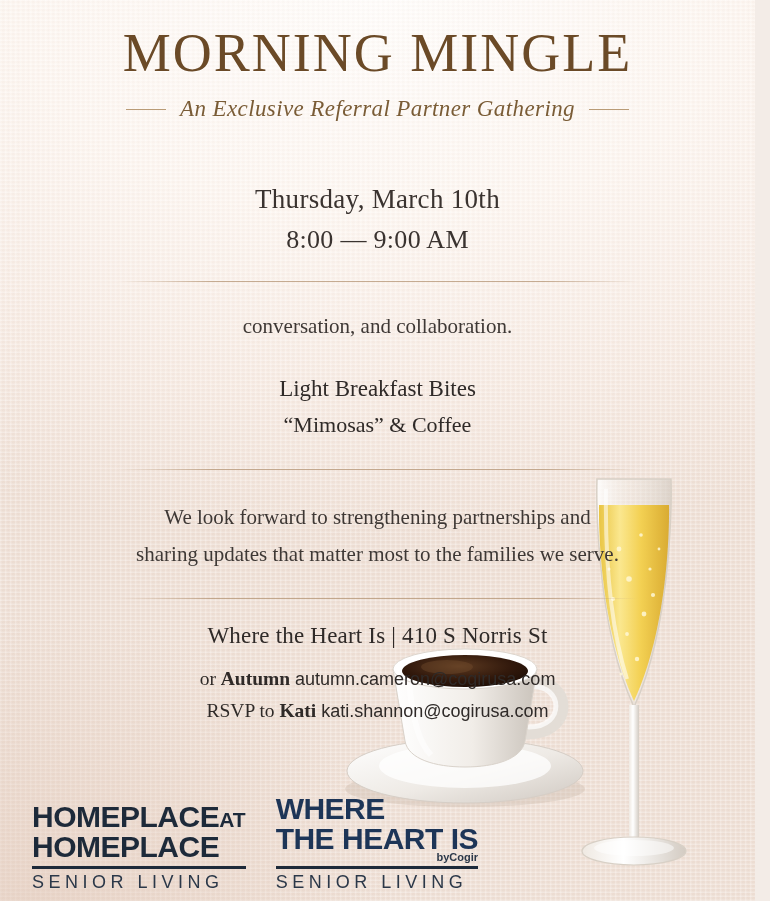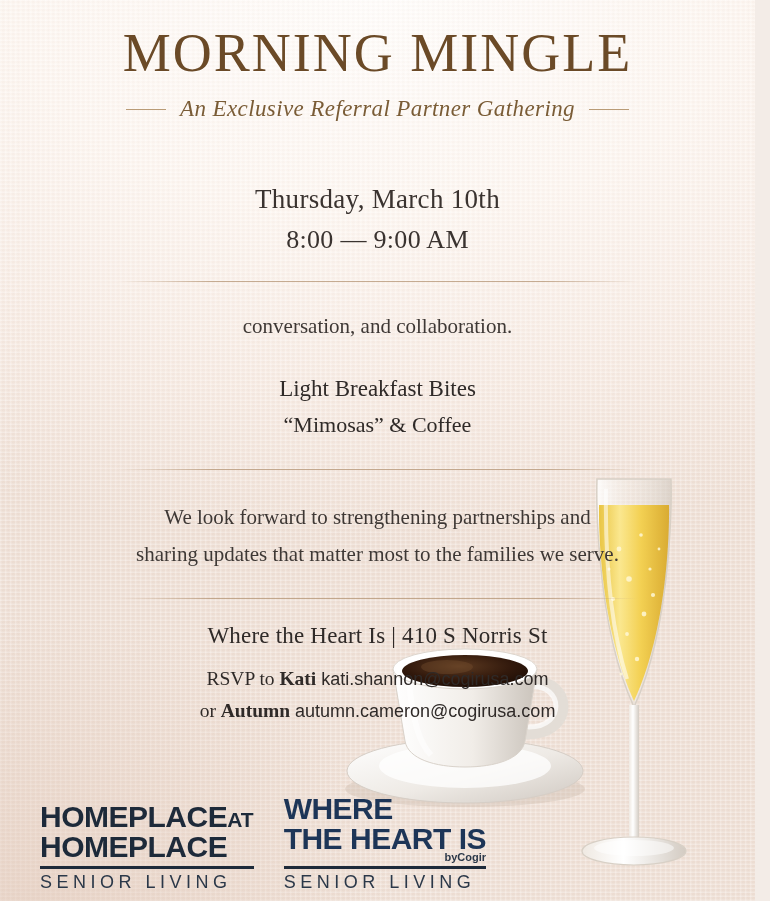--- a/index.html
+++ b/index.html
@@ -136,21 +136,21 @@
   
   .logos {
     position: absolute;
     left: 0;
     right: 0;
     bottom: 8px;
     z-index: 5;
     display: flex;
     align-items: flex-end;
     gap: 30px;
-    padding-left: 40px;
+    padding-left: 32px;
     font-family: "Liberation Sans", sans-serif;
   }
   .logo-block { text-align: left; }
   .logo-l1 {
     font-weight: bold;
     font-size: 30px;
     color: #1d2a3a;
     letter-spacing: -0.5px;
     line-height: 1.02;
   }
@@ -324,28 +324,28 @@
       <div>We look forward to strengthening partnerships and</div>
       <div>sharing updates that matter most to the families we serve.</div>
     </div>
 
     <div class="divider"></div>
 
     <div class="venue">Where the Heart Is | 410 S Norris St</div>
 
     <div class="rsvp">
       <div>
+        <span>or</span>
+        <b>Autumn</b>
+        <span class="rsvp-email">autumn.cameron@cogirusa.com</span>
+      </div>
+      <div>
         <span>RSVP to</span>
         <b>Kati</b>
         <span class="rsvp-email">kati.shannon@cogirusa.com</span>
-      </div>
-      <div>
-        <span>or</span>
-        <b>Autumn</b>
-        <span class="rsvp-email">autumn.cameron@cogirusa.com</span>
       </div>
     </div>
   </div>
 
   <div class="logos">
     <div class="logo-block logo1">
       <div class="logo-l1">
         <span>HOMEPLACE</span><span class="small">AT</span>
       </div>
       <div class="logo-l2">HOMEPLACE</div>

